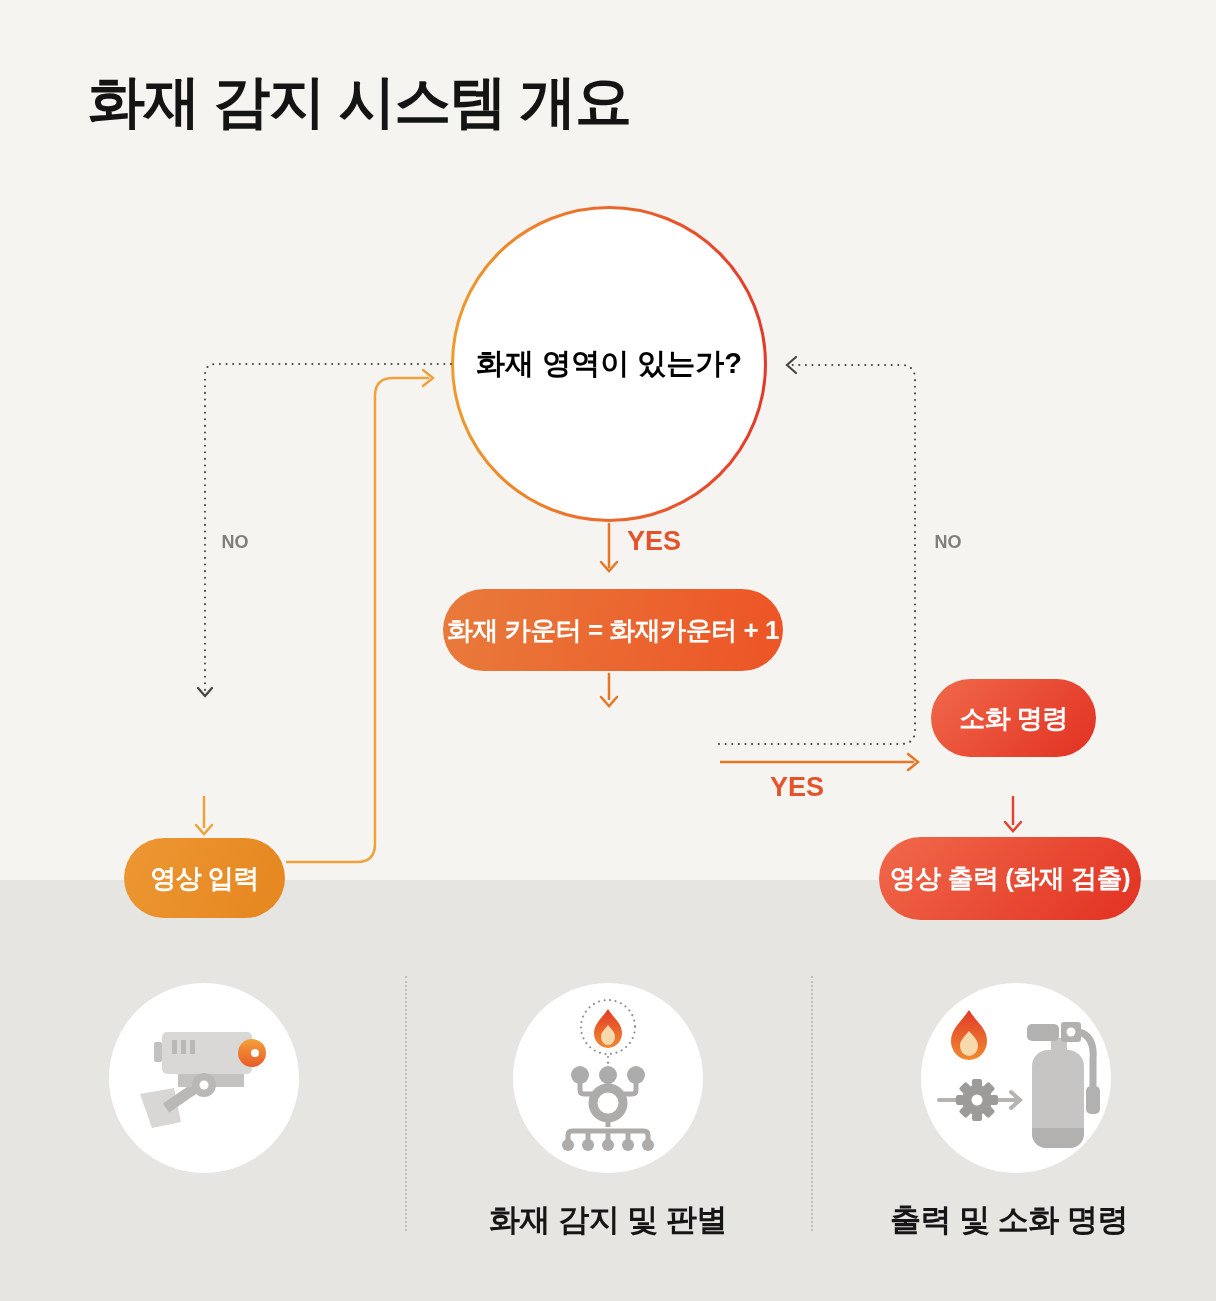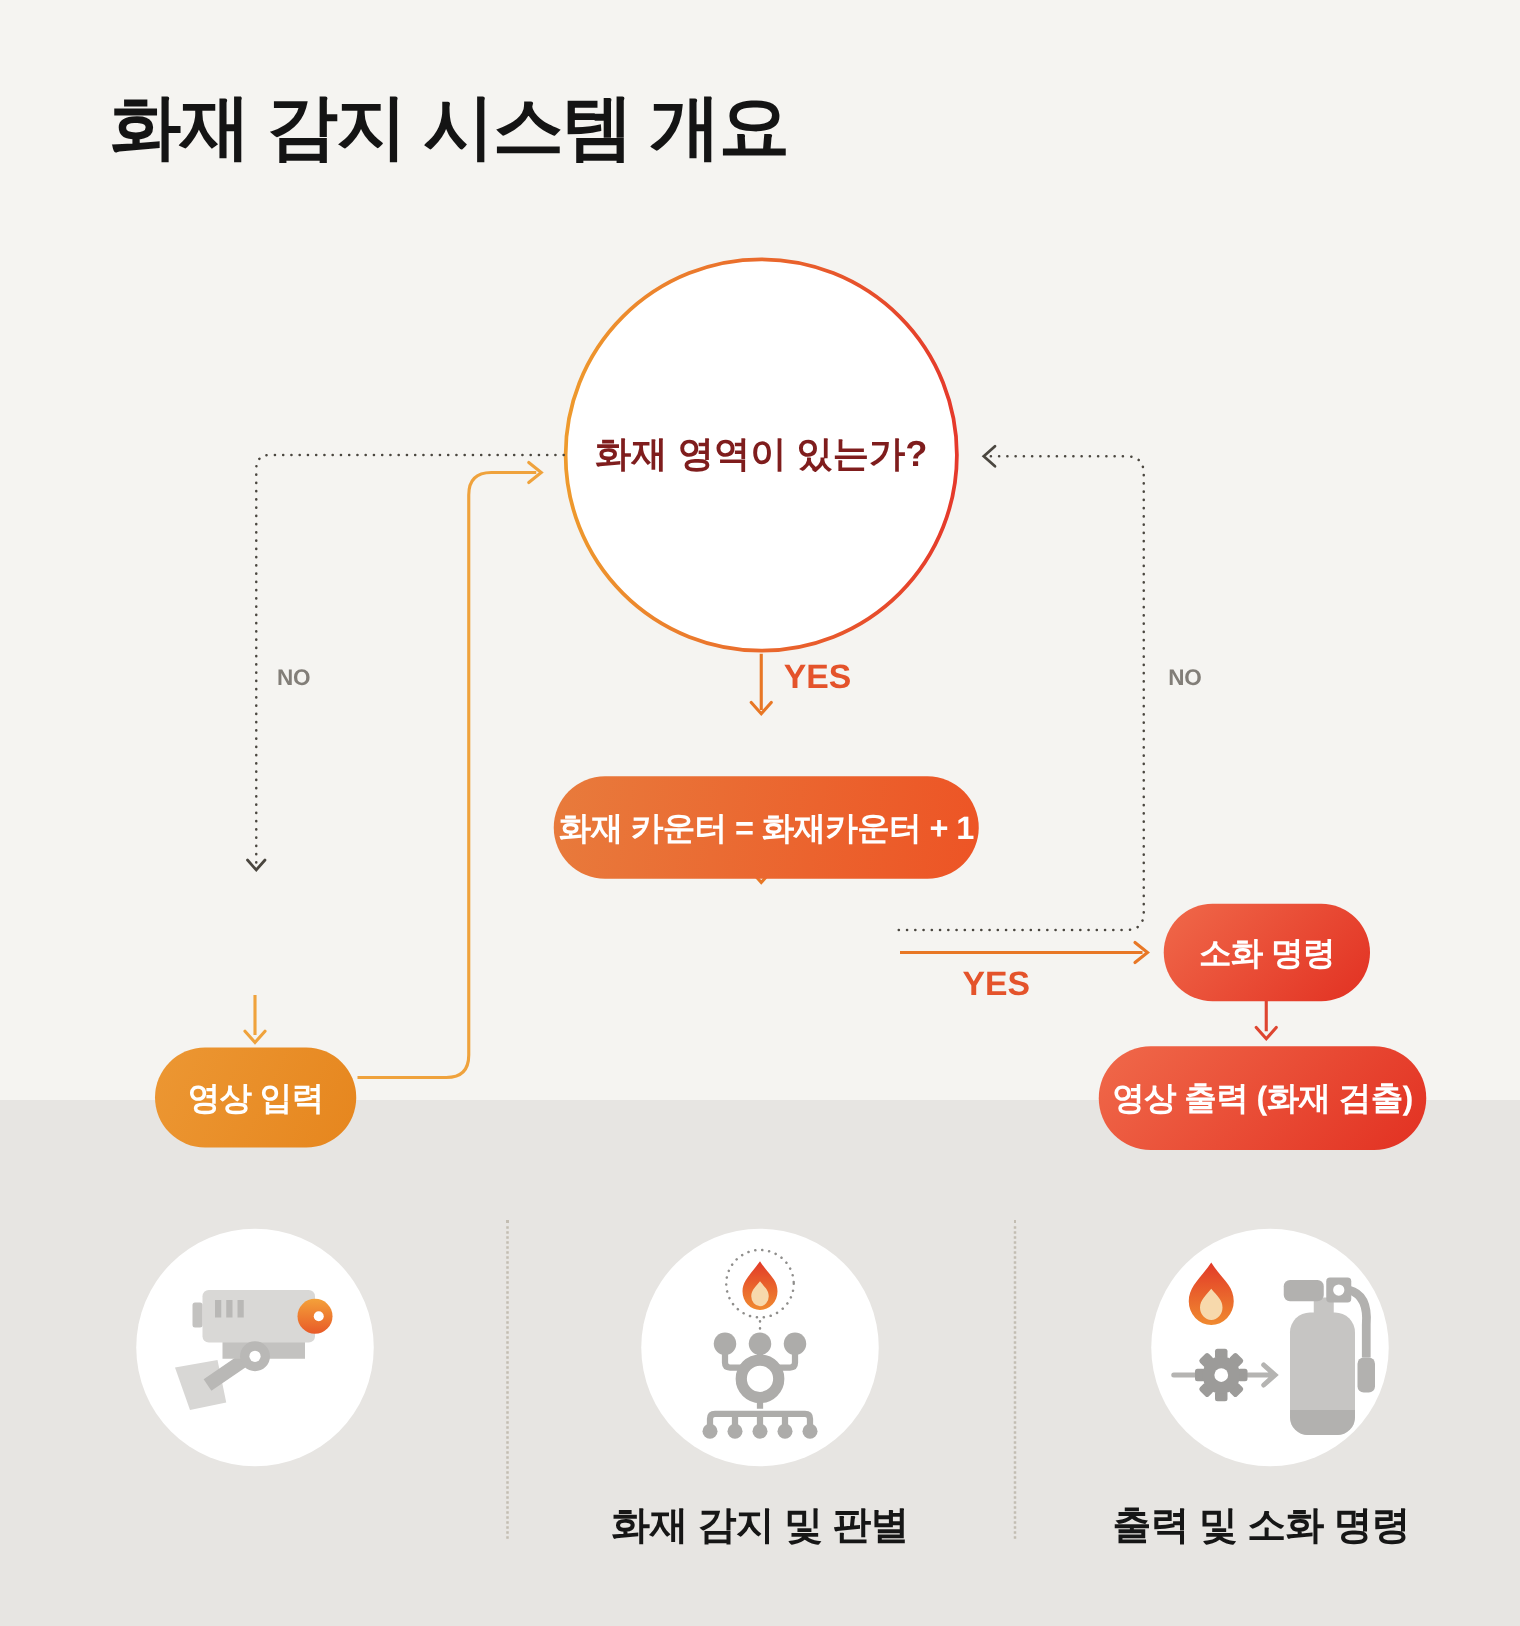--- a/index.html
+++ b/index.html
@@ -3,24 +3,24 @@
 <meta charset="utf-8">
 <style>
   html,body{margin:0;padding:0;}
   body{font-family:"Liberation Sans","DejaVu Sans",sans-serif;}
   .stage{position:relative;width:1216px;height:1301px;background:var(--bg-top,#F5F4F1);overflow:hidden;}
   .bottom-band{position:absolute;left:0;top:880px;width:1216px;height:421px;background:var(--bg-bottom,#E7E5E2);z-index:0;}
   .connectors{position:absolute;left:0;top:0;z-index:1;pointer-events:none;}
 
   .page-title{position:absolute;left:88px;top:64px;font-size:57px;font-weight:800;letter-spacing:-1.5px;color:var(--title-text,#141414);z-index:2;margin:0;}
 
-  .decision-text{position:absolute;left:451px;top:206px;width:316px;height:316px;display:flex;align-items:center;justify-content:center;font-size:29px;font-weight:700;color:#7f1d1d;z-index:2;text-align:center;}
+  .decision-text{position:absolute;left:451px;top:206px;width:316px;height:316px;display:flex;align-items:center;justify-content:center;font-size:29px;font-weight:700;color:#000000;z-index:2;text-align:center;}
 
   .pill{position:absolute;display:flex;align-items:center;justify-content:center;color:#fff;font-weight:700;font-size:26px;letter-spacing:-0.5px;border-radius:44px;z-index:2;white-space:nowrap;}
-  .pill.center{background:linear-gradient(100deg,var(--pill-center-from,#E87B3C),var(--pill-center-to,#ED5425));margin-top:32px;}
+  .pill.center{background:linear-gradient(100deg,var(--pill-center-from,#E87B3C),var(--pill-center-to,#ED5425));}
   .pill.left{background:linear-gradient(115deg,var(--pill-left-from,#EC9733),var(--pill-left-to,#E6861E));}
   .pill.right{background:linear-gradient(135deg,var(--pill-right-from,#F0694A),var(--pill-right-to,#E23122));}
 
   .branch-label{position:absolute;z-index:2;font-weight:700;text-align:center;}
   .branch-label.yes{color:var(--yes-label,#E4532B);font-size:27px;}
   .branch-label.no{color:var(--no-label,#827E78);font-size:18px;font-weight:600;}
 
   .feature-circle{position:absolute;width:190px;height:190px;border-radius:50%;background:#FFFFFF;z-index:2;display:flex;align-items:center;justify-content:center;}
   .feature-label{position:absolute;width:320px;text-align:center;font-size:31px;font-weight:700;color:#161616;z-index:2;letter-spacing:-0.5px;}
   .separator{position:absolute;width:0;border-left:2px dotted #C3BDB2;z-index:1;}
@@ -66,21 +66,21 @@
     <path d="M 196 825 L 204 834 L 212 825" fill="none" stroke="#EFA23C" stroke-width="2.5" stroke-linecap="round"></path>
 
     <path d="M 1013 796 V 825" fill="none" stroke="#DE4530" stroke-width="2.5"></path>
     <path d="M 1005 822 L 1013 831 L 1021 822" fill="none" stroke="#DE4530" stroke-width="2.5" stroke-linecap="round"></path>
   </svg>
 
   <div class="decision-text">화재 영역이 있는가?</div>
 
   <div class="pill center" style="left:443px;top:589px;width:340px;height:82px;">화재 카운터 = 화재카운터 + 1</div>
   <div class="pill left" style="left:124px;top:838px;width:161px;height:80px;">영상 입력</div>
-  <div class="pill right" style="left:931px;top:723px;width:165px;height:78px;">소화 명령</div>
+  <div class="pill right" style="left:931px;top:679px;width:165px;height:78px;">소화 명령</div>
   <div class="pill right" style="left:879px;top:837px;width:262px;height:83px;">영상 출력 (화재 검출)</div>
 
   <div class="branch-label yes" style="left:627px;top:526px;">YES</div>
   <div class="branch-label yes" style="left:767px;top:772px;width:60px;">YES</div>
   <div class="branch-label no" style="left:205px;top:532px;width:60px;">NO</div>
   <div class="branch-label no" style="left:918px;top:532px;width:60px;">NO</div>
 
   <div class="separator" style="left:405px;top:976px;height:255px;"></div>
   <div class="separator" style="left:811px;top:976px;height:255px;"></div>
 

